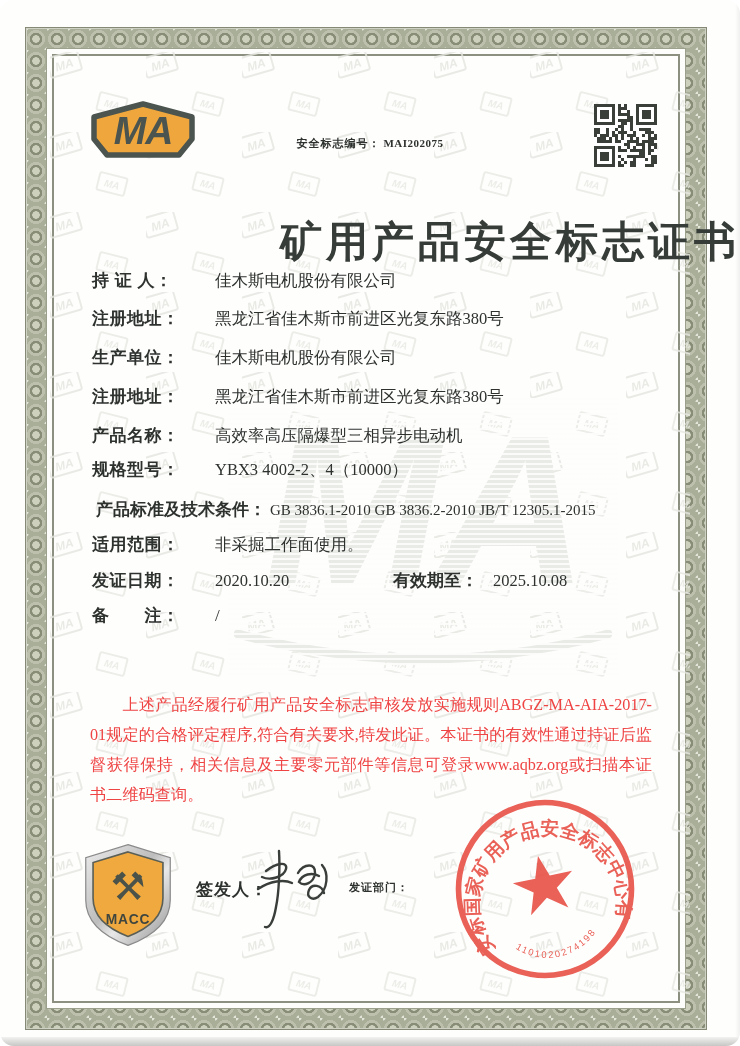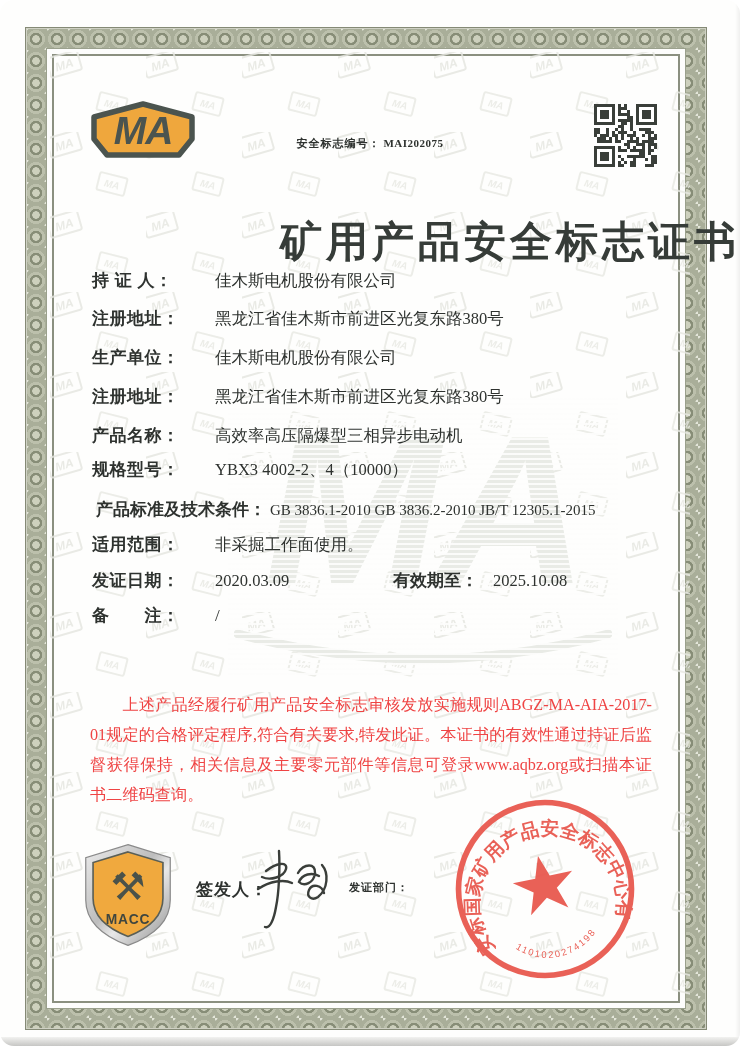--- a/index.html
+++ b/index.html
@@ -302,21 +302,21 @@
   <div class="row r6">
     <span class="lbl">规格型号：</span><span class="val">YBX3 4002-2、4（10000）</span>
   </div>
   <div class="row r7">
     <span class="lbl">产品标准及技术条件：</span><span class="val">GB 3836.1-2010 GB 3836.2-2010 JB/T 12305.1-2015</span>
   </div>
   <div class="row r8">
     <span class="lbl">适用范围：</span><span class="val">非采掘工作面使用。</span>
   </div>
   <div class="row r9">
-    <span class="lbl">发证日期：</span><span class="val">2020.03.09</span><span class="lbl2">有效期至：</span><span class="val">2025.10.08</span>
+    <span class="lbl">发证日期：</span><span class="val">2020.10.20</span><span class="lbl2">有效期至：</span><span class="val">2025.10.08</span>
   </div>
   <div class="row r10">
     <span class="lbl">备　　注：</span><span class="val">/</span>
   </div>
 
   <div class="declaration">上述产品经履行矿用产品安全标志审核发放实施规则ABGZ-MA-AIA-2017-01规定的合格评定程序,符合有关要求,特发此证。本证书的有效性通过持证后监督获得保持，相关信息及主要零元部件等信息可登录www.aqbz.org或扫描本证书二维码查询。</div>
 
   <svg class="macc" viewBox="0 0 120 128" xmlns="http://www.w3.org/2000/svg">
     <defs>
       <linearGradient id="silver" x1="0" y1="0" x2="1" y2="1">

